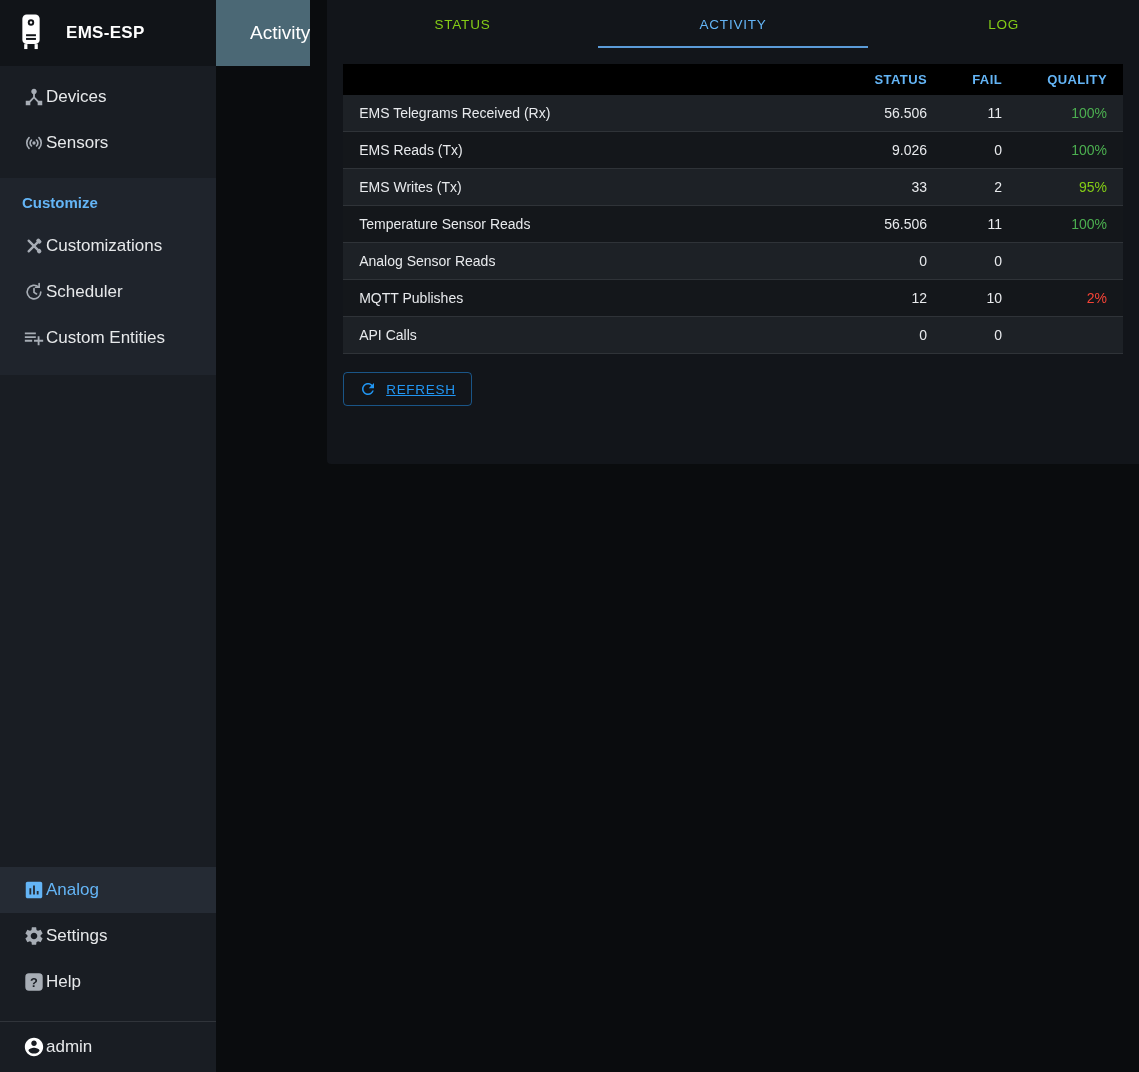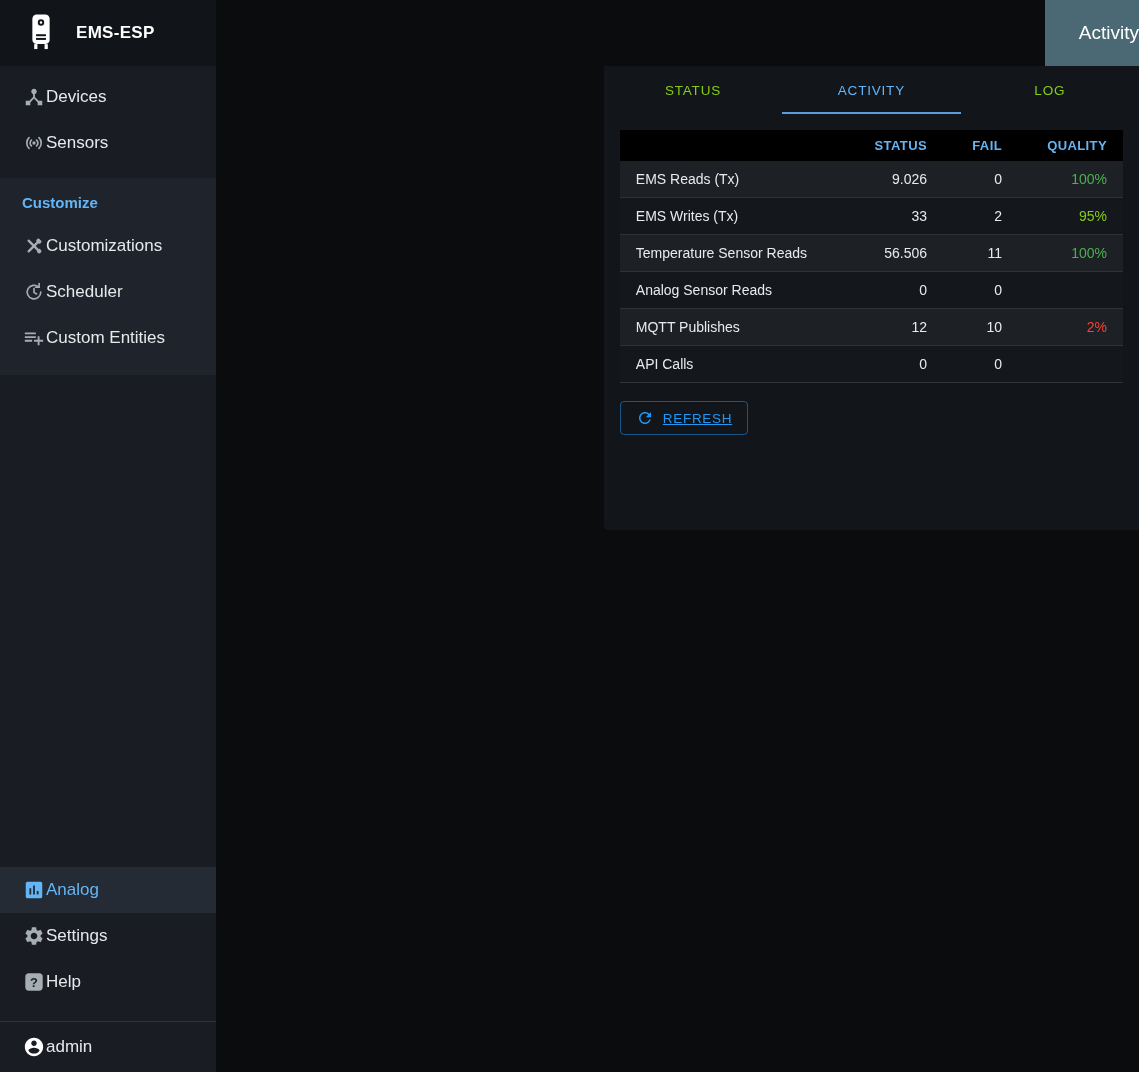--- a/index.html
+++ b/index.html
@@ -15,21 +15,21 @@
   
   .sidebar {
     width:216px; flex-shrink:0;
     background:#191d23;
     display:flex; flex-direction:column;
   }
   .sidebar-header {
     height:66px; flex-shrink:0;
     background:#111418;
     display:flex; align-items:center;
-    padding:0 16px 0 26px;
+    padding:0 16px 0 16px;
   }
   .logo { width:30px; height:42px; flex-shrink:0; }
   .app-title { margin-left:20px; font-size:17px; font-weight:bold; color:#fff; letter-spacing:0.3px; }
 
   .nav-item {
     height:46px; flex-shrink:0;
     display:flex; align-items:center;
     padding-left:22px;
     cursor:pointer;
     color:#e6e8ea;
@@ -49,21 +49,21 @@
   .section-title {
     padding:16px 16px 12px 22px;
     color:#64b5f6; font-weight:bold; font-size:15px;
   }
   .spacer { flex:1; }
 
   .divider { height:1px; background:#30343a; margin-top:16px; flex-shrink:0; }
   .user-row { height:50px; }
 
   
-  .right { flex:1; display:flex; flex-direction:column; min-width:0;align-items:flex-end; }
+  .right { flex:1; display:flex; flex-direction:row; min-width:0; }
   .appbar {
     height:66px; flex-shrink:0;
     background:#4b6875;
     display:flex; align-items:center;
     padding-left:34px;
     font-size:19px; color:#fff;
   }
   .main { flex:1; background:#0a0c0e; padding-left:17px; }
   .card {
     background:#12151a;
@@ -265,20 +265,26 @@
           <thead>
             <tr>
               <th class="name"></th>
               <th class="success">STATUS</th>
               <th class="fail">FAIL</th>
               <th class="quality">QUALITY</th>
             </tr>
           </thead>
           <tbody>
             <tr>
+              <td class="name">EMS Telegrams Received (Rx)</td>
+              <td>56.506</td>
+              <td>11</td>
+              <td style="color: rgb(76, 175, 80);">100%</td>
+            </tr>
+            <tr>
               <td class="name">EMS Reads (Tx)</td>
               <td>9.026</td>
               <td>0</td>
               <td style="color: rgb(76, 175, 80);">100%</td>
             </tr>
             <tr>
               <td class="name">EMS Writes (Tx)</td>
               <td>33</td>
               <td>2</td>
               <td style="color: #84cc16;">95%</td>

